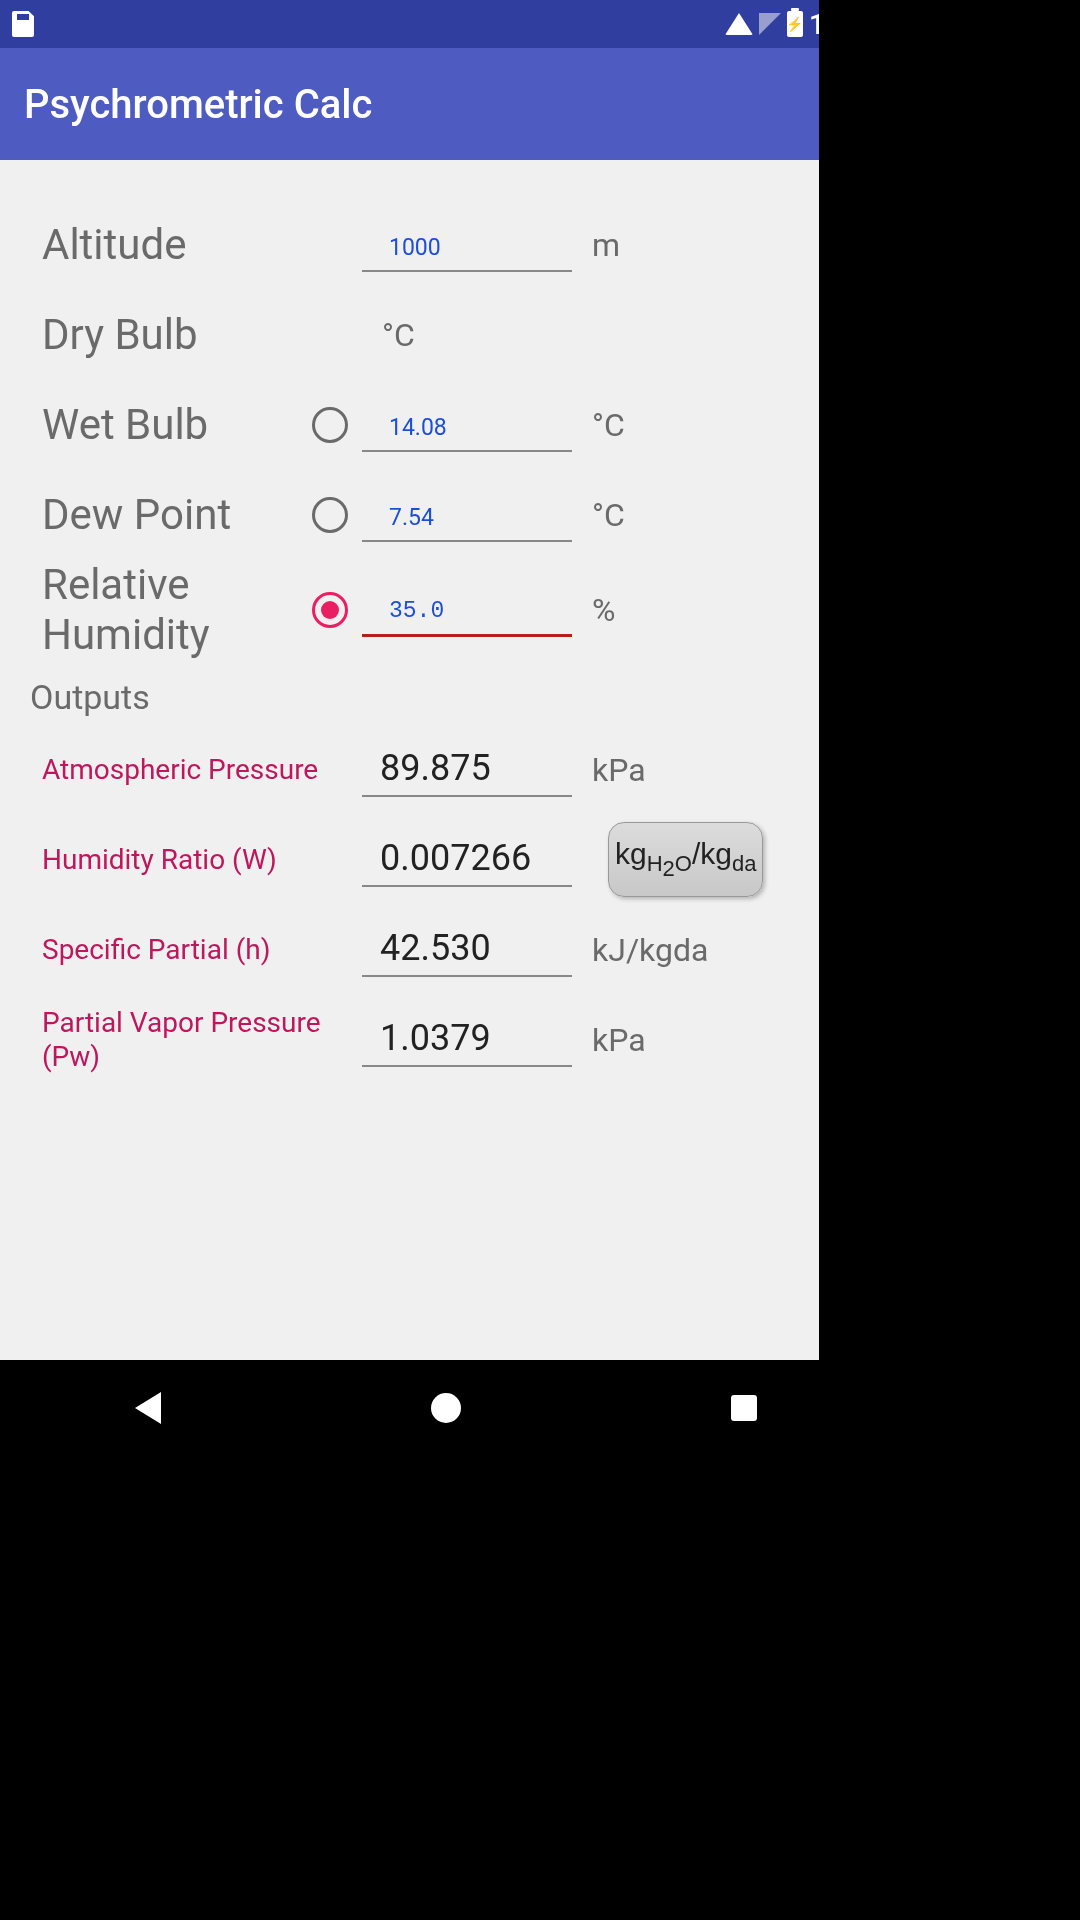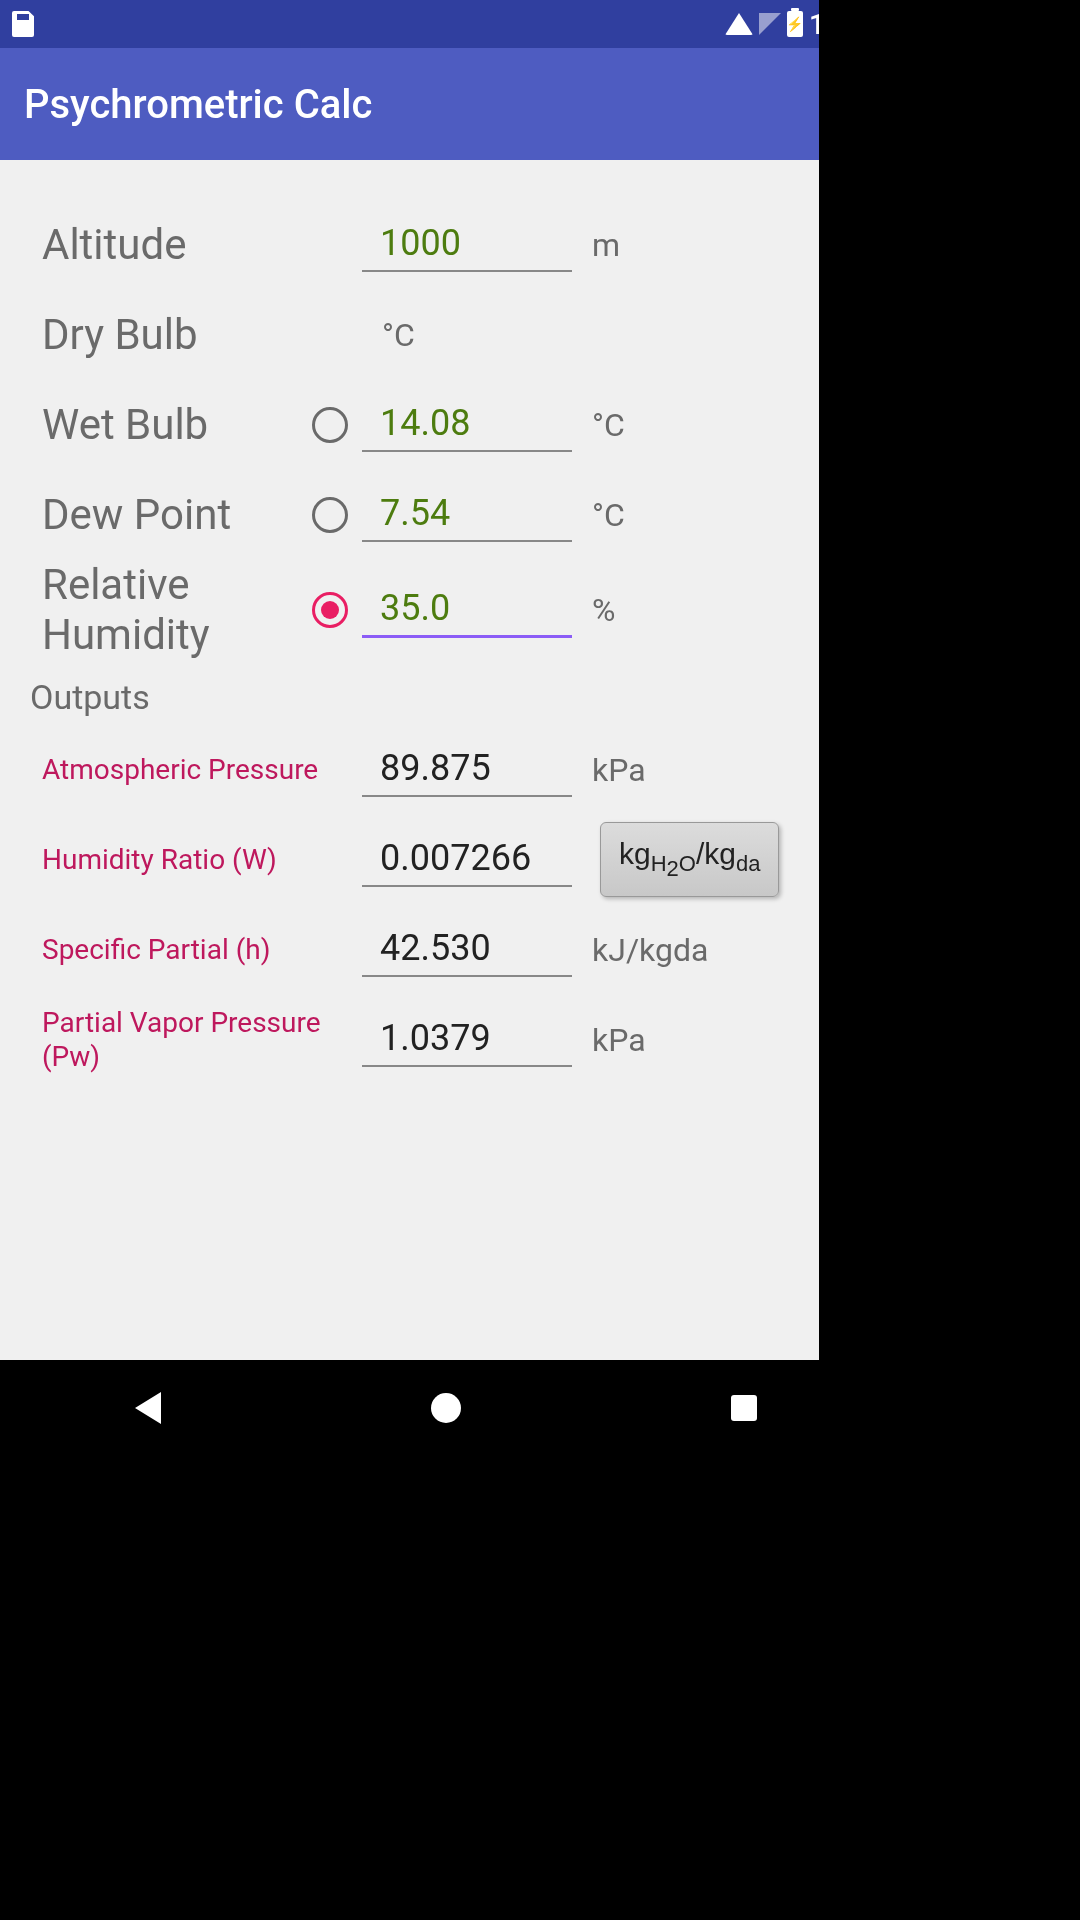--- a/index.html
+++ b/index.html
@@ -21,26 +21,26 @@
   .more-icon-dots { width: 6px; height: 6px; background: #fff; border-radius: 50%; box-shadow: 0 12px 0 #fff, 0 -12px 0 #fff; }
   .more-btn { width: 40px; height: 56px; display: flex; align-items: center; justify-content: center; }
   .content { flex: 1; background: #f0f0f0; padding: 40px 28px; overflow-y: auto; }
   .row { display: flex; align-items: center; min-height: 90px; }
   .row-label { width: 270px; color: #6a6a6a; font-size: 42px; padding-left: 14px; line-height: 1.2; }
   .radio-cell { width: 64px; display: flex; align-items: center; justify-content: center; }
   .radio-outer { width: 36px; height: 36px; border: 3px solid #6a6a6a; border-radius: 50%; display: flex; align-items: center; justify-content: center; }
   .radio-outer.sel { border-color: #E91E63; }
   .radio-inner { width: 18px; height: 18px; border-radius: 50%; background: #E91E63; }
   .input-cell { width: 210px; border-bottom: 2px solid #888; font-size: 36px; color: #222; padding: 4px 0 6px 18px; }
-  .input-cell.sel { border-bottom: 3px solid #8b5cf6; }
-  .input-text { background: transparent; border: none; font-size: 36px; color: #4d7c0f; width: 100%; outline: none; font-family: inherit; }
+  .input-cell.sel { border-bottom: 3px solid #b91c1c; font-family: Liberation Mono, monospace; }
+  .input-text { background: transparent; border: none; font-size: 23px; color: #1d4ed8; width: 100%; outline: none; font-family: inherit; margin-left: 9px; }
   .unit-cell { flex: 1; color: #6a6a6a; font-size: 32px; padding-left: 20px; }
   .section-title { color: #6a6a6a; font-size: 34px; padding: 16px 0 8px 2px; }
   .out-label { width: 334px; color: #be185d; font-size: 28px; padding-left: 14px; line-height: 1.2; }
-  .unit-btn { background: linear-gradient(#dcdcdc,#c8c8c8); border: 1px solid #999; border-radius: 6px; padding: 14px 18px; font-size: 30px; color: #222; box-shadow: 2px 2px 4px rgba(0,0,0,0.25); margin-left: 20px; }
+  .unit-btn { background: linear-gradient(#dcdcdc,#c8c8c8); border: 1px solid #999; border-radius: 16px; padding: 14px 6px; font-size: 30px; color: #222; box-shadow: 2px 2px 4px rgba(0,0,0,0.25); margin-left: 28px; }
   .unit-btn sub { font-size: 22px; vertical-align: sub; }
   .unit-btn-cell { flex: 1; padding-left: 8px; }
   .nav-bar { height: 96px; background: #000; display: flex; align-items: center; justify-content: space-around; }
   .nav-back { width: 0; height: 0; border-top: 16px solid transparent; border-bottom: 16px solid transparent; border-right: 26px solid #fff; }
   .nav-home { width: 30px; height: 30px; background: #fff; border-radius: 50%; }
   .nav-recent { width: 26px; height: 26px; background: #fff; border-radius: 3px; }
 </style>
 </head>
 <body>
 

